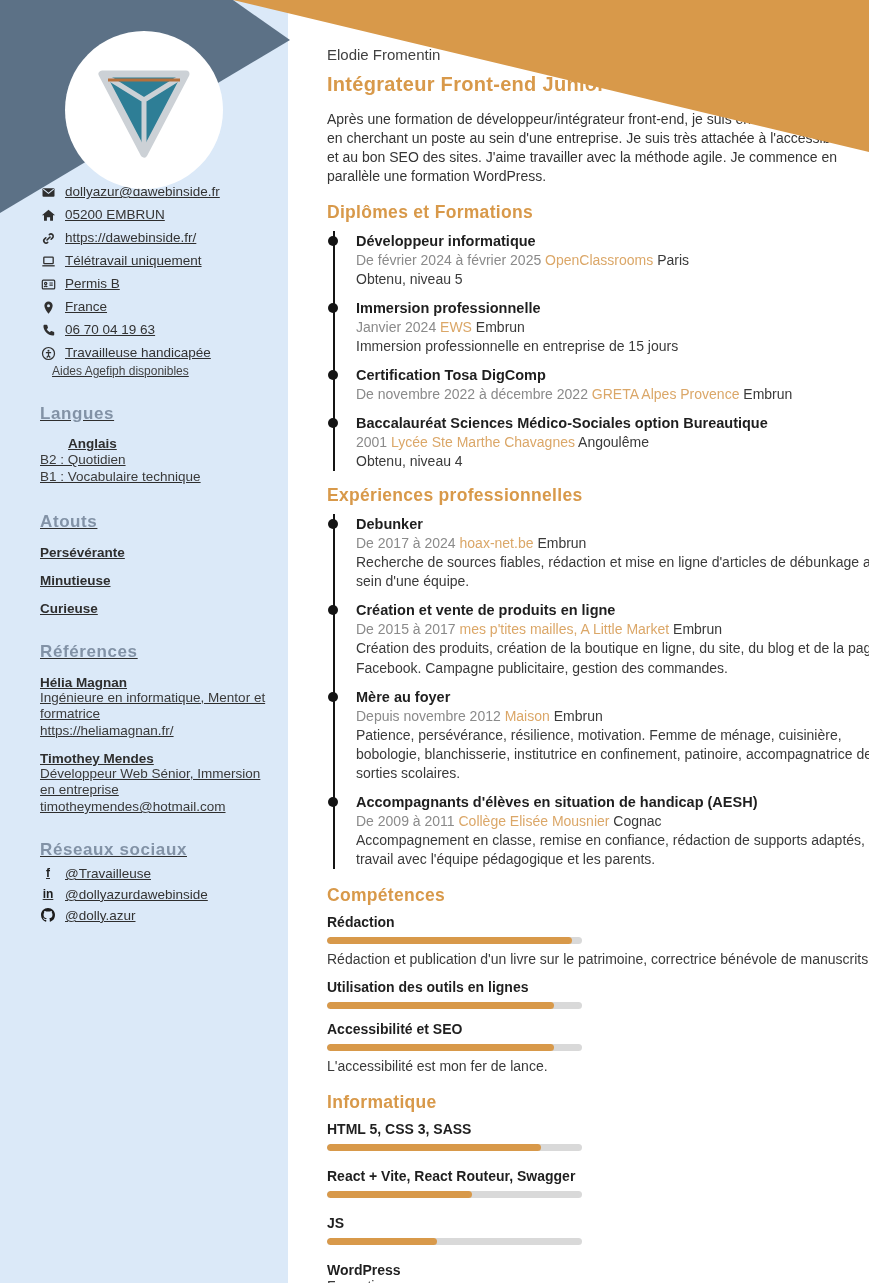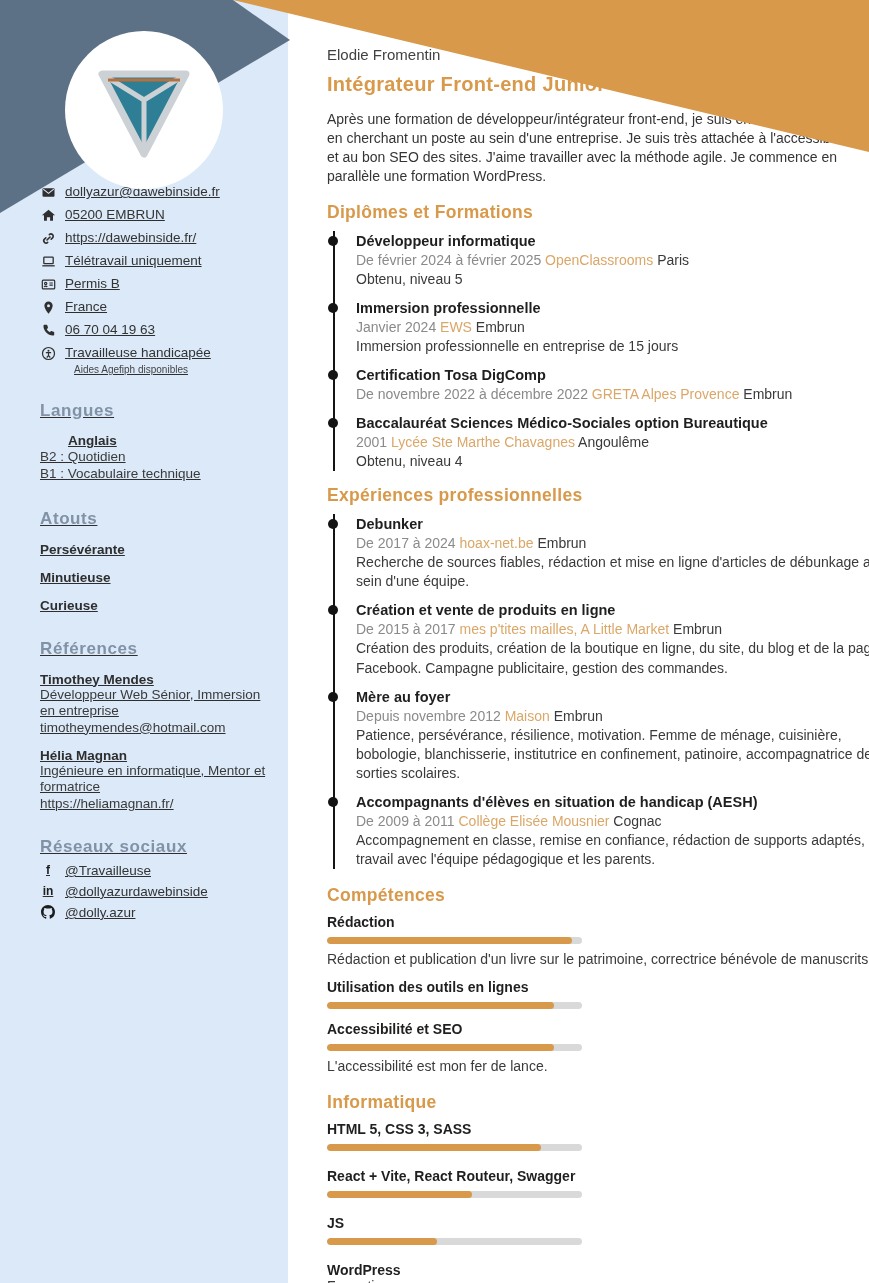--- a/index.html
+++ b/index.html
@@ -5,21 +5,21 @@
   html,body{margin:0;padding:0;background:#fff;}
   .page{position:relative;width:869px;height:1283px;background:#fff;overflow:hidden;
         font-family:"Liberation Sans",sans-serif;color:#2e2e2e;display:flex;}
   
   .deco{position:absolute;top:0;left:0;z-index:3;pointer-events:none;}
   
   .sidebar{position:relative;width:288px;flex:0 0 288px;background:#dbe9f8;z-index:1;text-decoration:underline;}
   .sidebar-inner{position:relative;z-index:4;padding:184px 20px 0 40px;}
   .c-item{display:flex;align-items:flex-start;gap:9px;margin-bottom:7px;font-size:13.5px;color:#333;}
   .c-item .ic{width:16px;flex:0 0 16px;display:flex;justify-content:center;margin-top:1px;}
-  .c-sub{font-size:10px;color:#444;margin:-4px 0 7px 34px;}
+  .c-sub{font-size:12px;color:#444;margin:-4px 0 7px 12px;}
   .sb-h{font-size:17px;font-weight:bold;color:#8292a6;letter-spacing:.6px;margin:26px 0 0 0;}
   .lang-name{font-weight:bold;font-size:13.5px;margin-top:12px;margin-left:28px;}
   .lang-line{font-size:13.5px;color:#3a3a3a;line-height:1.28;}
   .atout{font-weight:bold;font-size:13.5px;margin-top:13px;}
   .ref-name{font-weight:bold;font-size:13.5px;margin-top:13px;}
   .ref-role{font-size:13.5px;line-height:1.23;color:#3a3a3a;}
   .ref-link{font-size:13.5px;color:#3a3a3a;}
   .soc-item{display:flex;align-items:center;gap:9px;margin-top:6px;font-size:13.5px;color:#333;}
   .soc-item .ic{width:16px;flex:0 0 16px;display:flex;justify-content:center;font-weight:bold;font-size:12px;color:#1d1d1d;}
   
@@ -150,28 +150,28 @@
       <div class="lang-line">B2 : Quotidien</div>
       <div class="lang-line">B1 : Vocabulaire technique</div>
 
       <h2 class="sb-h">Atouts</h2>
       <div class="atout">Persévérante</div>
       <div class="atout">Minutieuse</div>
       <div class="atout">Curieuse</div>
 
       <h2 class="sb-h">Références</h2>
       <div>
+        <div class="ref-name">Hélia Magnan</div>
+        <div class="ref-role">Ingénieure en informatique, Mentor et formatrice</div>
+        <div class="ref-link">https://heliamagnan.fr/</div>
+      </div>
+      <div>
         <div class="ref-name">Timothey Mendes</div>
         <div class="ref-role">Développeur Web Sénior, Immersion en entreprise</div>
         <div class="ref-link">timotheymendes@hotmail.com</div>
-      </div>
-      <div>
-        <div class="ref-name">Hélia Magnan</div>
-        <div class="ref-role">Ingénieure en informatique, Mentor et formatrice</div>
-        <div class="ref-link">https://heliamagnan.fr/</div>
       </div>
 
       <h2 class="sb-h">Réseaux sociaux</h2>
       <div class="soc-item">
         <span class="ic">f</span>
         <span>@Travailleuse</span>
       </div>
       <div class="soc-item">
         <span class="ic">in</span>
         <span>@dollyazurdawebinside</span>

